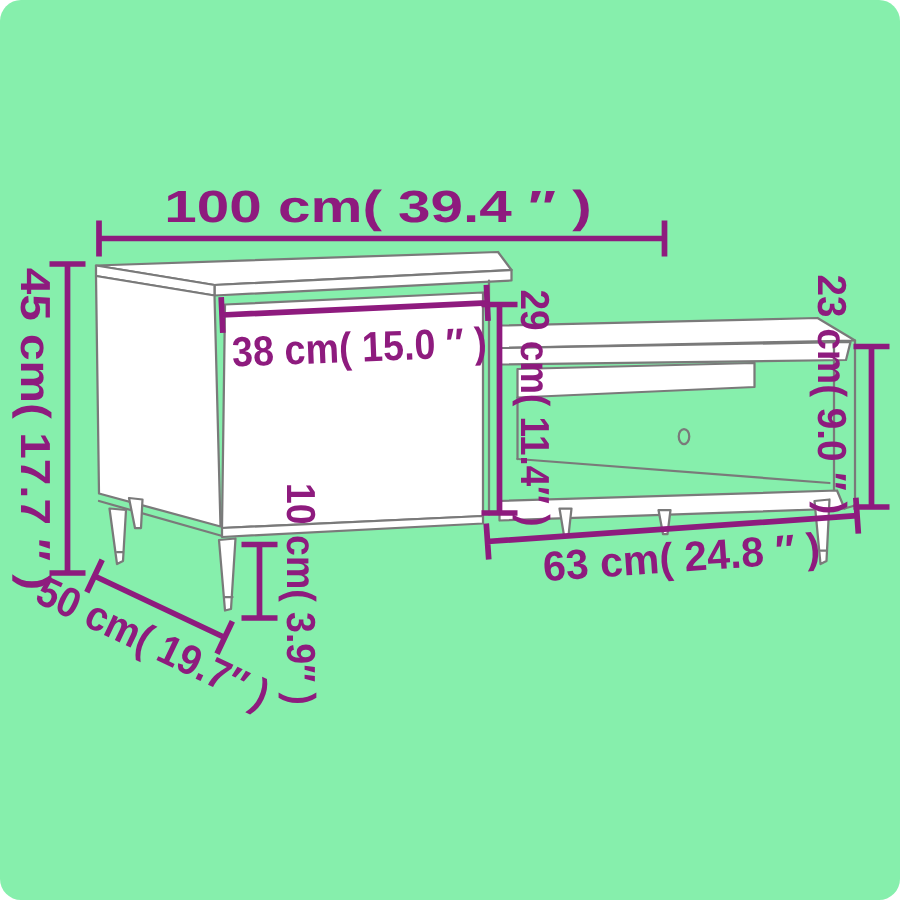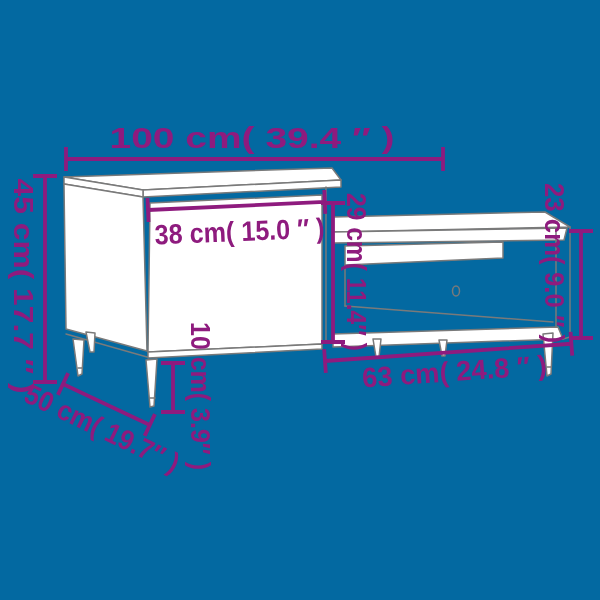--- a/index.html
+++ b/index.html
@@ -4,23 +4,24 @@
 <style>
   html, body {
     margin: 0;
     padding: 0;
     background: #ffffff;
   }
   .canvas {
     position: relative;
     width: 600px;
     height: 600px;
-    background: #0369a1;
+    background: #86efac;
     overflow: hidden;
     font-family: "Liberation Sans", "DejaVu Sans", sans-serif;
+    border-radius: 14px;
   }
   svg { display: block; }
   text {
     font-family: "Liberation Sans", "DejaVu Sans", sans-serif;
     font-weight: bold;
   }
 </style>
 </head>
 <body>
 

